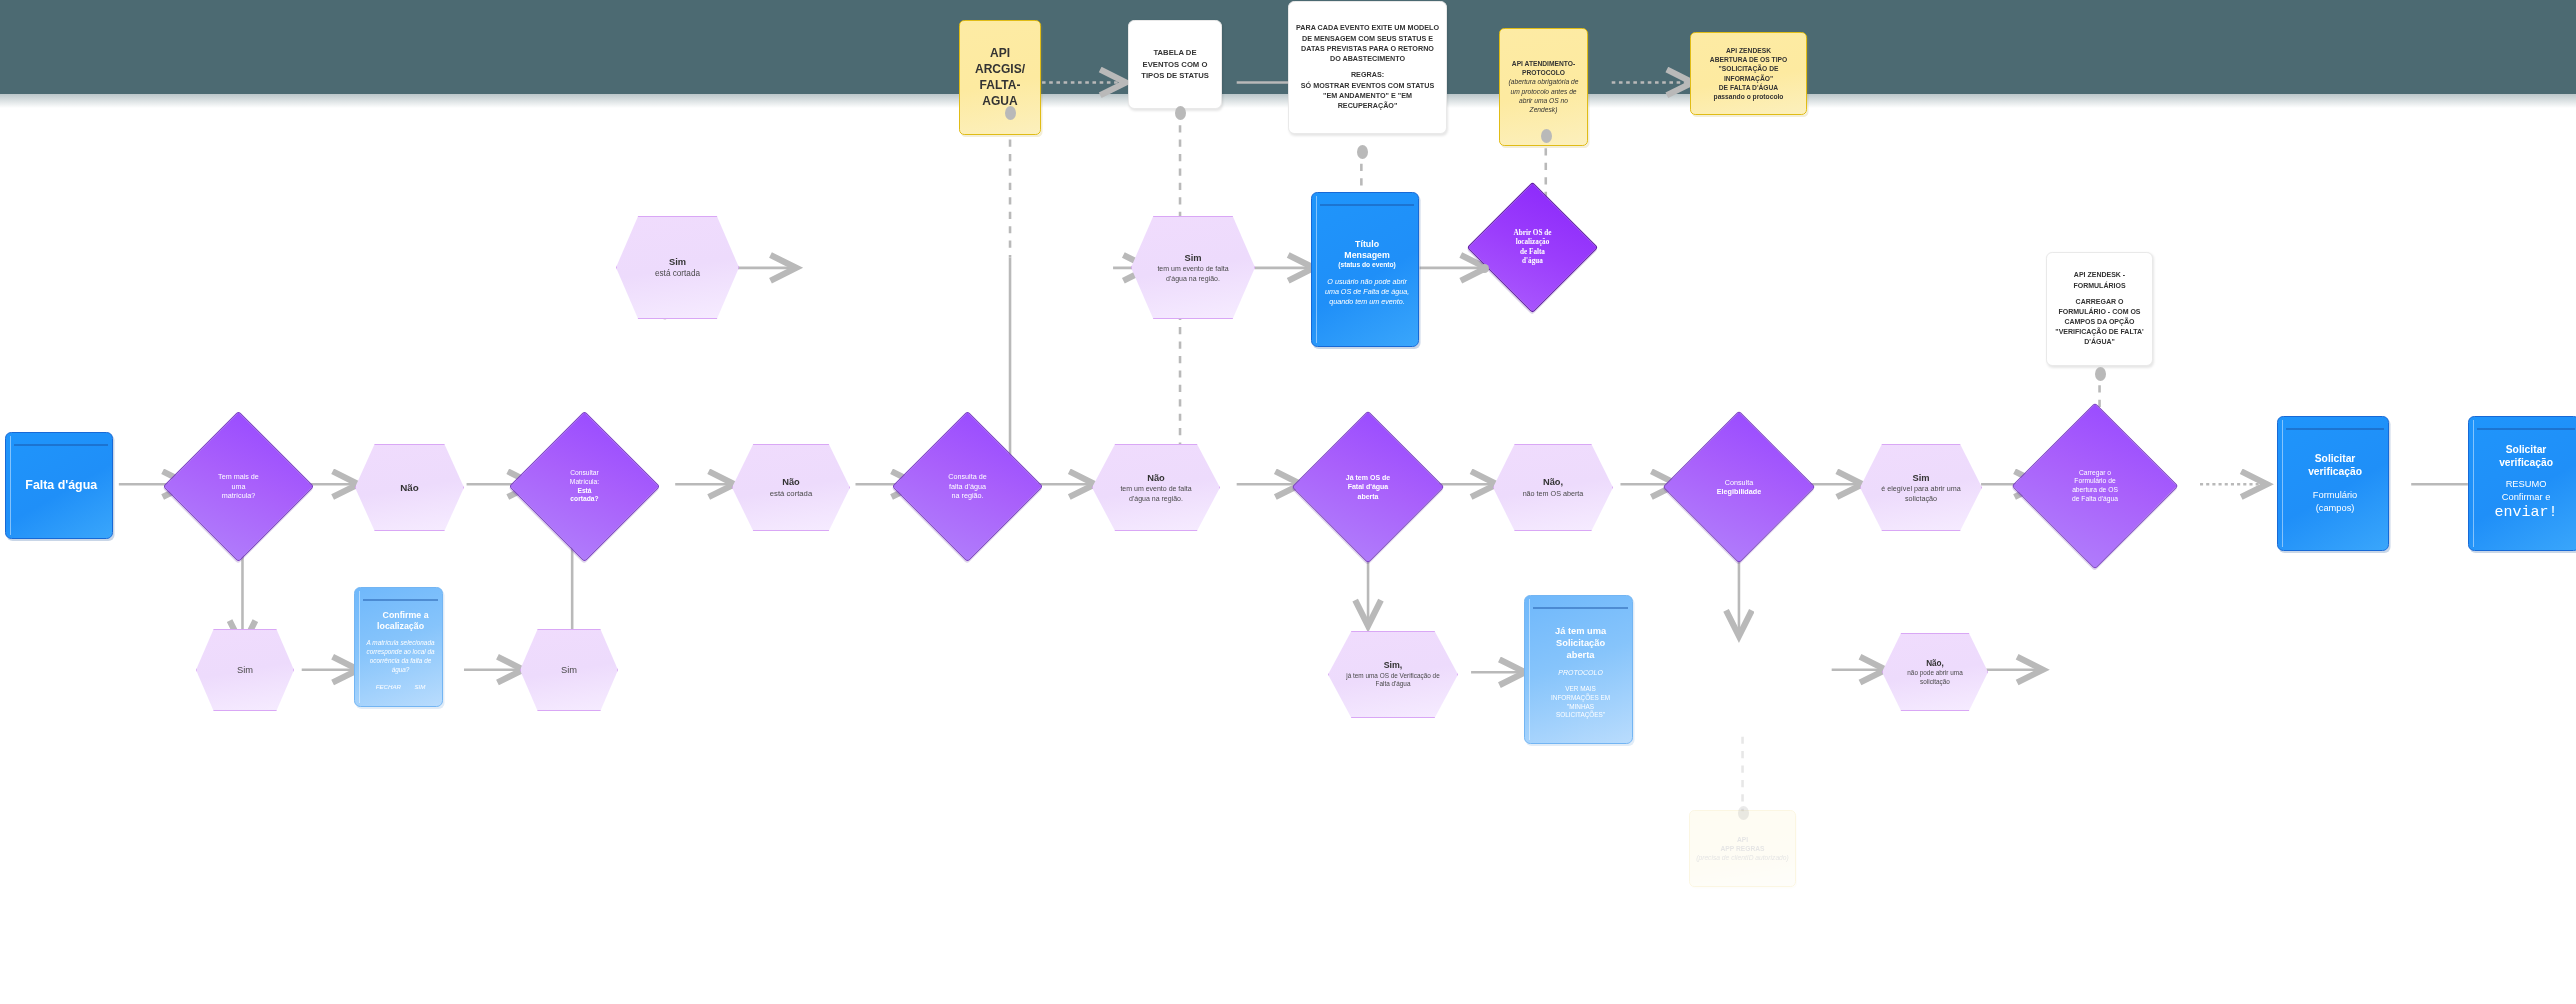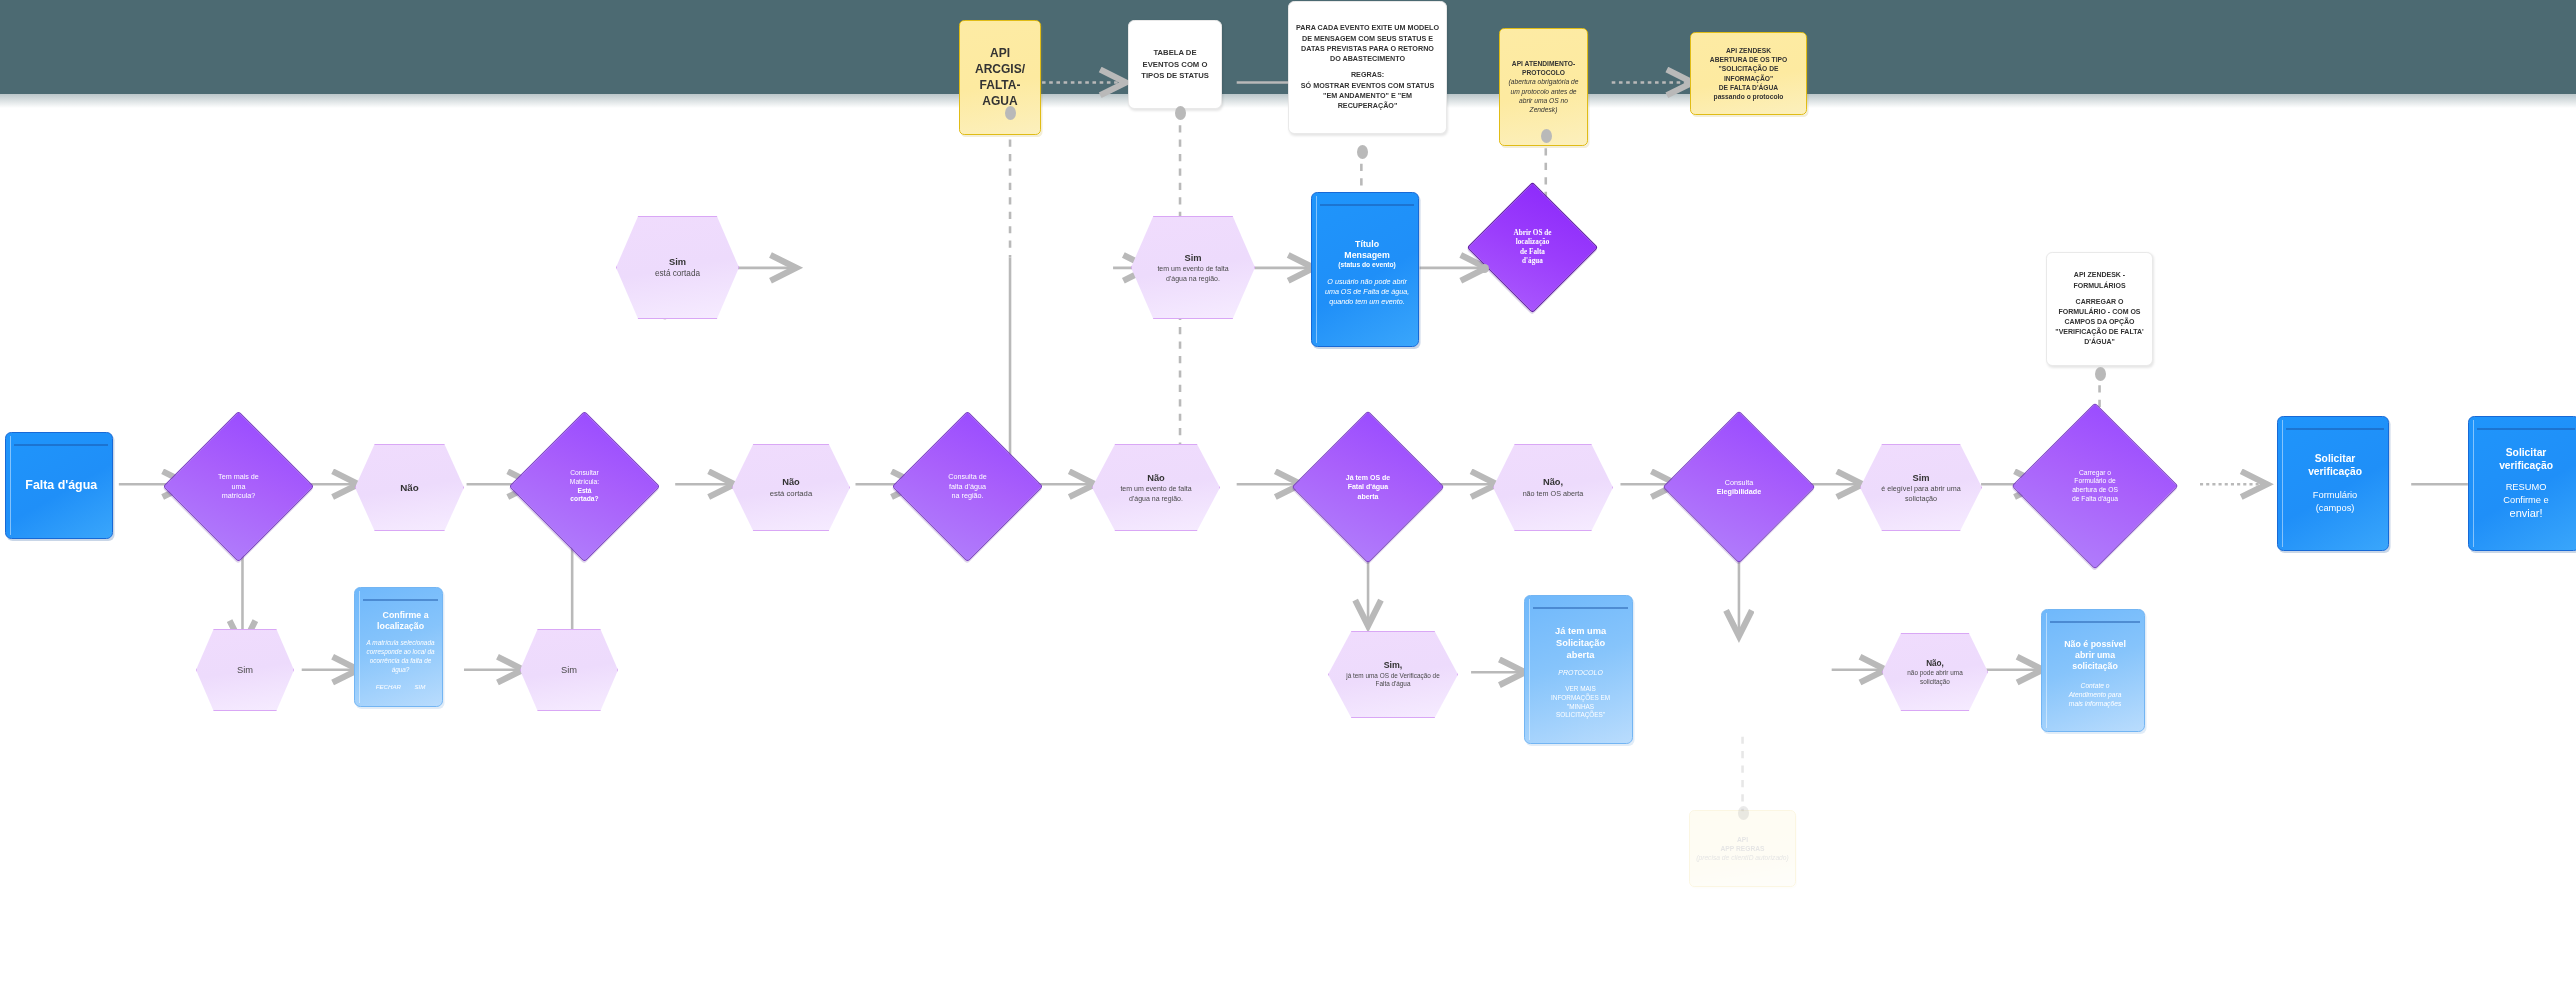--- a/index.html
+++ b/index.html
@@ -388,22 +388,22 @@
     <div class="ttl">Solicitar</div>
     <div class="ttl">verificação</div>
     <div class="bdy2" style="margin-top:10.3px;font-size:9.3px;">Formulário</div>
     <div class="bdy2" style="font-size:9.3px;">(campos)</div>
   </div>
 
   <div class="node phone" style="left:2468px;top:416px;width:112px;height:135px;font-size:10.3px;justify-content:center;">
     <div class="ttl">Solicitar</div>
     <div class="ttl">verificação</div>
     <div class="bdy2" style="margin-top:8.2px;font-size:9.3px;">RESUMO</div>
-    <div class="bdy2" style="font-size:9.3px;">Confirme e</div>
-    <div class="bdy2" style="font-size:11px;">enviar!</div>
+    <div class="bdy2" style="font-size:9.3px;">Confirmar e</div>
+    <div class="bdy2" style="font-size:15px;font-family:Liberation Mono, monospace;">enviar!</div>
   </div>
 
   <div class="hex" style="left:196px;top:629px;width:98px;height:82px;">
     <div class="shape"></div>
     <div class="htxt" style="font-size:9.3px;">
       <span>Sim</span>
     </div>
   </div>
 
   <div class="node phone phone-light" style="left:354px;top:587px;width:89px;height:120px;font-size:8.8px;">
@@ -443,28 +443,20 @@
   </div>
 
   <div class="hex" style="left:1882px;top:633px;width:106px;height:78px;">
     <div class="shape"></div>
     <div class="htxt" style="font-size:8.2px;">
       <span class="hstrong">Não,</span>
       <span style="font-size:6.4px;">não pode abrir uma solicitação</span>
     </div>
   </div>
 
-  <div class="node phone phone-light" style="left:2041px;top:609px;width:104px;height:123px;font-size:8.8px;">
-    <div class="ttl" style="margin-top:6.2px;">Não é possível</div>
-    <div class="ttl">abrir uma</div>
-    <div class="ttl">solicitação</div>
-    <div class="bdy" style="margin-top:8.2px;font-size:6.7px;">Contate o</div>
-    <div class="bdy" style="font-size:6.7px;">Atendimento para</div>
-    <div class="bdy" style="font-size:6.7px;">mais informações</div>
-  </div>
 
   <div class="node note note-pale note-ghost" style="left:1689px;top:810px;width:107px;height:77px;font-size:6.7px;">
     <div class="nt">API</div>
     <div class="nt">APP REGRAS</div>
     <div class="nb">(precisa de clientID autorizado)</div>
   </div>
 
 </div>
 
 

